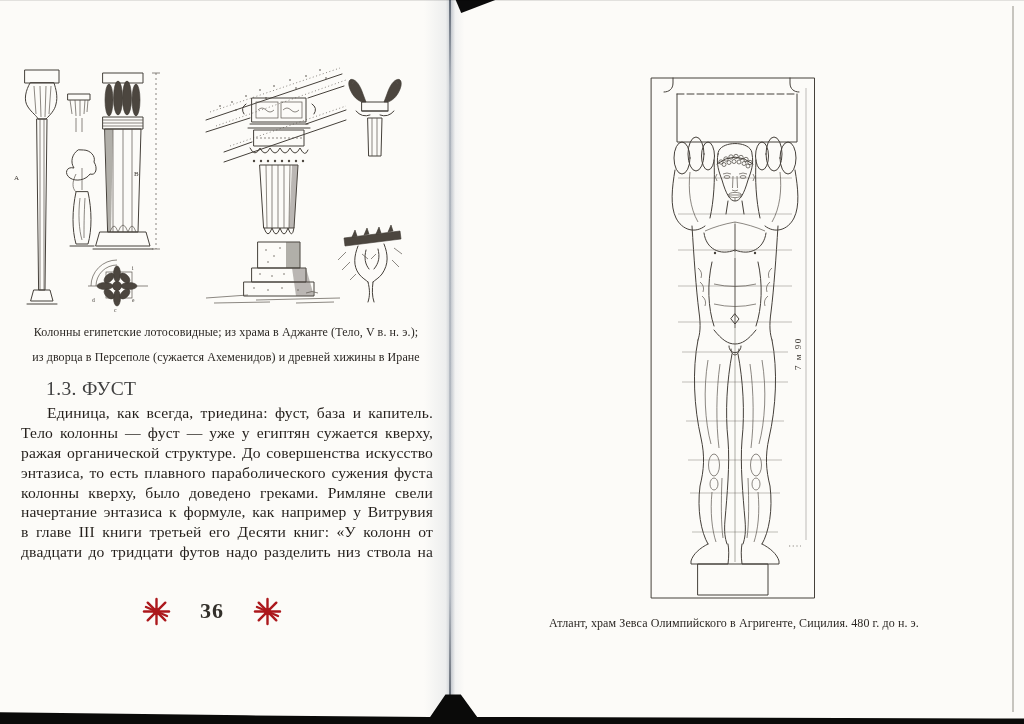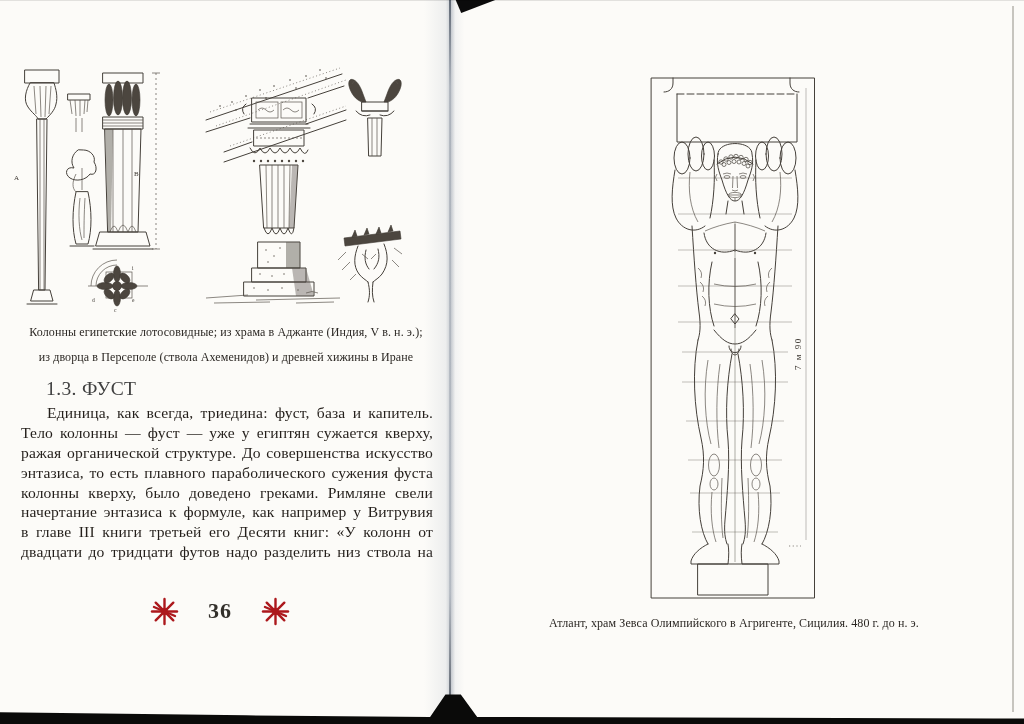--- a/index.html
+++ b/index.html
@@ -28,21 +28,21 @@
 
   
   .fig-left{position:absolute;left:10px;top:62px;width:424px;height:252px;}
   .caption{color:#2b2723;font-size:12px;line-height:25px;text-align:center;letter-spacing:.1px;}
   .caption-left{position:absolute;left:18px;top:320px;width:416px;}
   .heading{position:absolute;left:46px;top:378px;font-size:19.5px;color:#404040;letter-spacing:.4px;}
   .body{position:absolute;left:21px;top:403px;width:412px;color:#241f1b;font-size:15.6px;}
   .bl{height:19.9px;line-height:19.9px;overflow:hidden;text-align:justify;letter-spacing:.15px;}
   .bl::after{content:"";display:inline-block;width:100%;height:0;vertical-align:top;}
   .bl.indent{text-indent:26px;}
-  .footer{position:absolute;left:8px;top:591px;width:424px;height:40px;
+  .footer{position:absolute;left:0;top:591px;width:424px;height:40px;
     display:flex;align-items:center;justify-content:center;gap:28px;}
   .pagenum{font-size:22px;font-weight:bold;color:#33302b;letter-spacing:1px;}
   .star{width:31px;height:31px;display:block;}
 
   
   .fig-right{position:absolute;left:196px;top:72px;width:170px;height:530px;}
   .caption-right{position:absolute;left:6px;top:611px;width:552px;}
 
   
   svg .ln{stroke:#45403a;stroke-width:1;fill:none;stroke-linecap:round;stroke-linejoin:round;}
@@ -200,22 +200,22 @@
         <path class="dk" d="M342,175 l3,-7 2,6 Z M354,173 l3,-7 2,6 Z M366,172 l3,-7 2,6 Z M378,170 l3,-7 2,6 Z"></path>
         <path class="ln" d="M348,184 C344,194 343,204 349,212 C352,216 356,218 358,220 M374,182 C378,192 379,202 372,212 C369,216 365,218 363,220"></path>
         <path class="ln" d="M356,188 C354,196 355,202 359,207 M368,187 C370,195 369,201 364,207"></path>
         <path class="ln" d="M358,220 C360,228 360,234 358,240 M363,220 C362,228 362,234 364,240"></path>
         <path class="thin" d="M336,190 l-8,8 M340,200 l-8,8 M346,212 l-6,6 M384,186 l8,6 M382,198 l7,7"></path>
         <path class="thin" d="M352,192 l6,5 M366,192 l-5,5"></path>
       </g>
     </svg>
 
     <div class="caption caption-left">
-      <div>Колонны египетские лотосовидные; из храма в Аджанте (Индия, V в. н. э.);</div>
-      <div>из дворца в Персеполе (ствола Ахеменидов) и древней хижины в Иране</div>
+      <div>Колонны египетские лотосовидные; из храма в Аджанте (Тело, V в. н. э.);</div>
+      <div>из дворца в Персеполе (сужается Ахеменидов) и древней хижины в Иране</div>
     </div>
 
     <div class="heading">1.3. ФУСТ</div>
 
     <div class="body">
       <div class="bl indent">Единица, как всегда, триедина: фуст, база и капитель.</div>
       <div class="bl">Тело колонны — фуст — уже у египтян сужается кверху, под-</div>
       <div class="bl">ражая органической структуре. До совершенства искусство</div>
       <div class="bl">энтазиса, то есть плавного параболического сужения фуста</div>
       <div class="bl">колонны кверху, было доведено греками. Римляне свели</div>

